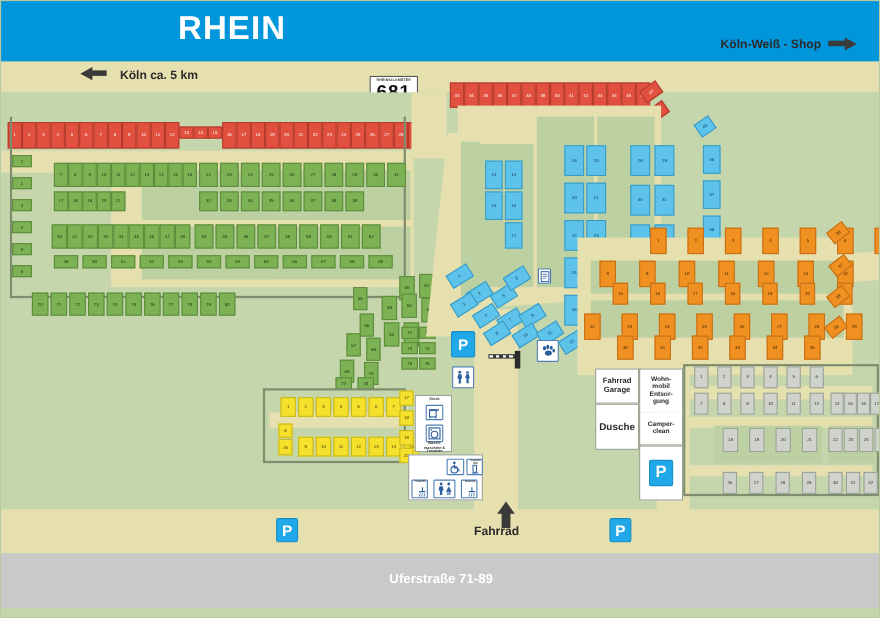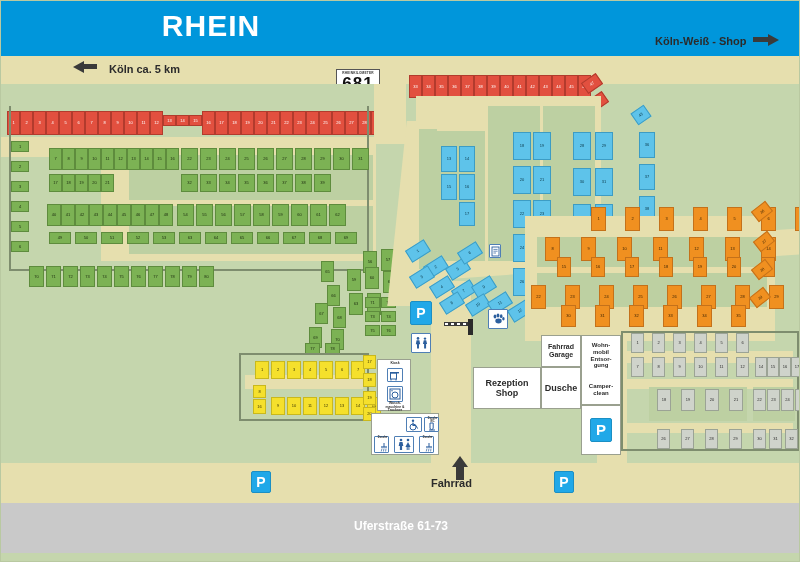--- a/index.html
+++ b/index.html
@@ -1053,24 +1053,20 @@
   <div class="abs bldg sm" style="left:540px;top:334px;width:40px;height:32px;">
       <span style="white-space:pre-line">Fahrrad
 Garage</span>
     </div>
   <div class="abs bldg xs" style="left:580px;top:334px;width:40px;height:40px;border-bottom:none;">
       <span style="white-space:pre-line">Wohn-
 mobil
 Entsor-
 gung</span>
     </div>
-  <div class="abs bldg" style="left:472px;top:366px;width:68px;height:42px;">
-      <span style="white-space:pre-line">Rezeption
-Shop</span>
-    </div>
   <div class="abs bldg" style="left:540px;top:366px;width:40px;height:42px;">
       <span>Dusche</span>
     </div>
   <div class="abs bldg xs" style="left:580px;top:374px;width:40px;height:30px;border-top:none;">
       <span style="white-space:pre-line">Camper-
 clean</span>
     </div>
   <div class="abs bldg" style="left:580px;top:404px;width:40px;height:50px;">
     <span class="pico" style="width:20px;height:22px;font-size:15px;">P</span>
   </div>
@@ -1186,16 +1182,16 @@
   <div class="abs bottomroad"></div>
   <div class="abs pico" style="left:250px;top:470px;width:20px;height:22px;">P</div>
   <div class="abs pico" style="left:553px;top:470px;width:20px;height:22px;">P</div>
   <div class="abs" style="left:451px;top:455px;width:16px;height:24px;">
     <div class="abs arr arr-u" style="left:0;top:0;"></div>
     <div class="abs" style="left:4px;top:10px;width:8px;height:14px;background:#3a3a3a;"></div>
   </div>
   <div class="abs einfahrt" style="left:430px;top:476px;">Fahrrad</div>
 
   <div class="abs street"></div>
-  <div class="abs street-label">Uferstraße 61-73</div>
+  <div class="abs street-label">Uferstraße 71-89</div>
   <div class="abs bottomgrass"></div>
 
 </div>
 
 </body></html>

